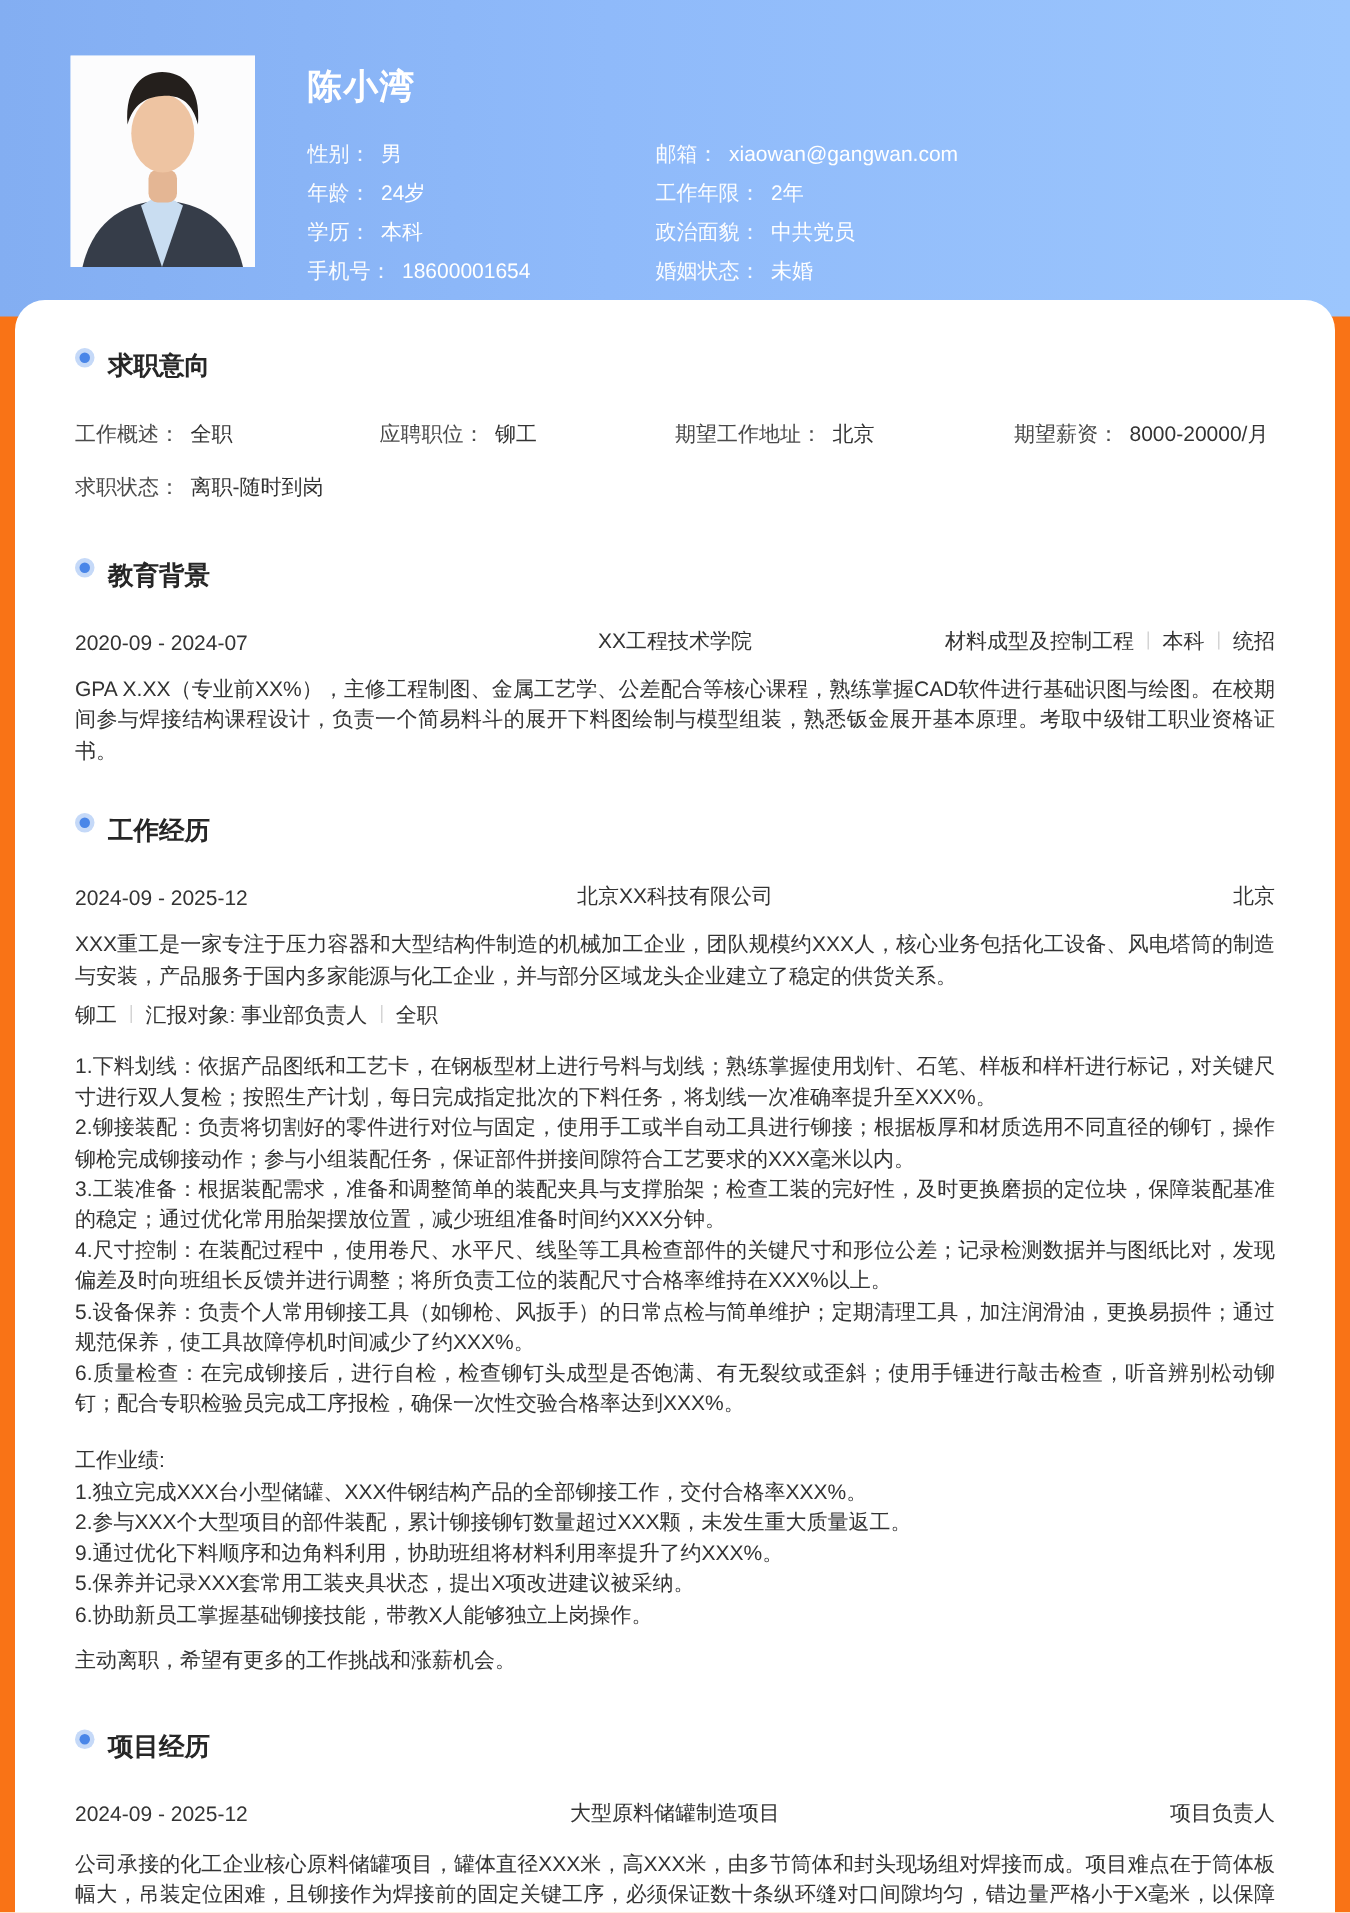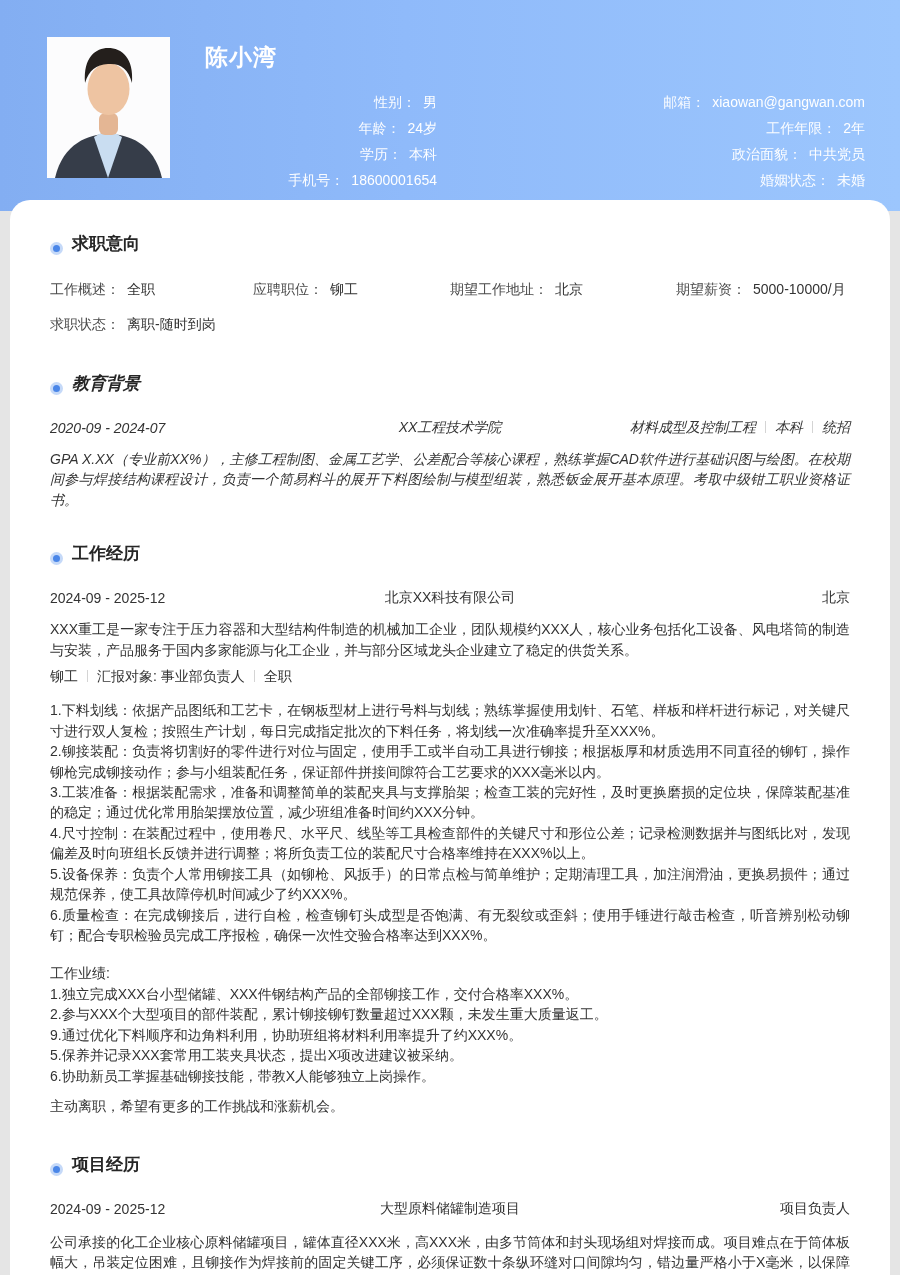--- a/index.html
+++ b/index.html
@@ -1,55 +1,55 @@
 <!DOCTYPE html>
 <html><head>
 <meta charset="utf-8">
 <style>
   * { margin:0; padding:0; box-sizing:border-box; }
   html,body { width:900px; height:1275px; overflow:hidden; background:#fff;
     font-family:"Liberation Sans","DejaVu Sans",sans-serif; }
-  .page { width:900px; height:1275px; position:relative; background:#e5e5e5; }
+  .page { width:900px; height:1275px; position:relative; background:#f97316; }
 
   
   .header { height:211px; background:linear-gradient(90deg,#83aef2 0%,#8fbafa 45%,#9cc6fd 100%); position:relative; }
   .photo { position:absolute; left:47px; top:37px; width:123px; height:141px; background:#fdfdfd; overflow:hidden; }
   .photo svg { display:block; }
   .hinfo { position:absolute; left:205px; top:42px; width:660px; }
   .hname { color:#fff; font-size:23px; font-weight:bold; letter-spacing:1px; }
-  .hgrid { margin-top:21px; display:grid; grid-template-columns:232px auto; grid-auto-rows:26px; color:#fff; font-size:14px;text-align:right; }
+  .hgrid { margin-top:21px; display:grid; grid-template-columns:232px auto; grid-auto-rows:26px; color:#fff; font-size:14px; }
   .hfield { white-space:nowrap; }
   .hfield .lbl { opacity:.96; }
   .hfield .val { margin-left:7px; }
 
   
   .panel { position:relative; margin:-11px 10px 0 10px; background:#fff;
     border-radius:20px 20px 0 0; padding:32px 40px 40px 40px; min-height:1075px; }
 
-  .sec-title { display:flex; align-items:flex-end; gap:9px; font-size:17px; font-weight:bold; color:#262626; }
+  .sec-title { display:flex; align-items:flex-start; gap:9px; font-size:17px; font-weight:bold; color:#262626; }
   .bullet { width:13px; height:13px; border-radius:50%; background:#c5d9f8; position:relative; flex:0 0 13px; }
   .bullet-inner { position:absolute; left:3px; top:3px; width:7px; height:7px; border-radius:50%; background:#4a86e8; }
   .lblc { color:#4a4a4a; }
   .valc { color:#333; margin-left:7px; }
 
   
   .ji-row1 { margin-top:26px; display:grid; grid-template-columns:203px 197px 226px auto; font-size:14px; }
   .ji-row2 { margin-top:17px; font-size:14px; }
 
   
   .meta { display:grid; grid-template-columns:1fr auto 1fr; align-items:center; font-size:14px; color:#333; }
   .meta .m-left { justify-self:start; }
   .meta .m-center { justify-self:center; }
   .meta .m-right { justify-self:end; }
 
   .divbar { display:inline-block; width:1px; height:12px; background:#d4d4d4; margin:0 9px; vertical-align:-1px; }
 
   .para { font-size:14px; line-height:1.46; color:#333; text-align:justify; }
 
-  .sec-edu { margin-top:38px;font-style:italic; }
+  .sec-edu { margin-top:38px; }
   .sec-work { margin-top:32px; }
   .sec-proj { margin-top:36px; }
   .mt24 { margin-top:24px; }
   .mt12 { margin-top:12px; }
   .mt14 { margin-top:14px; }
   .mt18 { margin-top:18px; }
   .mt10 { margin-top:10px; }
 
   .pos-line { font-size:14px; color:#333; margin-top:8px; }
 </style>
@@ -90,21 +90,21 @@
       <div class="sec-title">
         <span class="bullet">
             <span class="bullet-inner"></span>
           </span>
         <span>求职意向</span>
       </div>
       <div class="ji-row1">
         <div><span class="lblc">工作概述：</span><span class="valc">全职</span></div>
         <div><span class="lblc">应聘职位：</span><span class="valc">铆工</span></div>
         <div><span class="lblc">期望工作地址：</span><span class="valc">北京</span></div>
-        <div><span class="lblc">期望薪资：</span><span class="valc">5000-10000/月</span></div>
+        <div><span class="lblc">期望薪资：</span><span class="valc">8000-20000/月</span></div>
       </div>
       <div class="ji-row2">
         <div><span class="lblc">求职状态：</span><span class="valc">离职-随时到岗</span></div>
       </div>
     </div>
 
     <div class="section sec-edu">
       <div class="sec-title">
         <span class="bullet">
             <span class="bullet-inner"></span>

